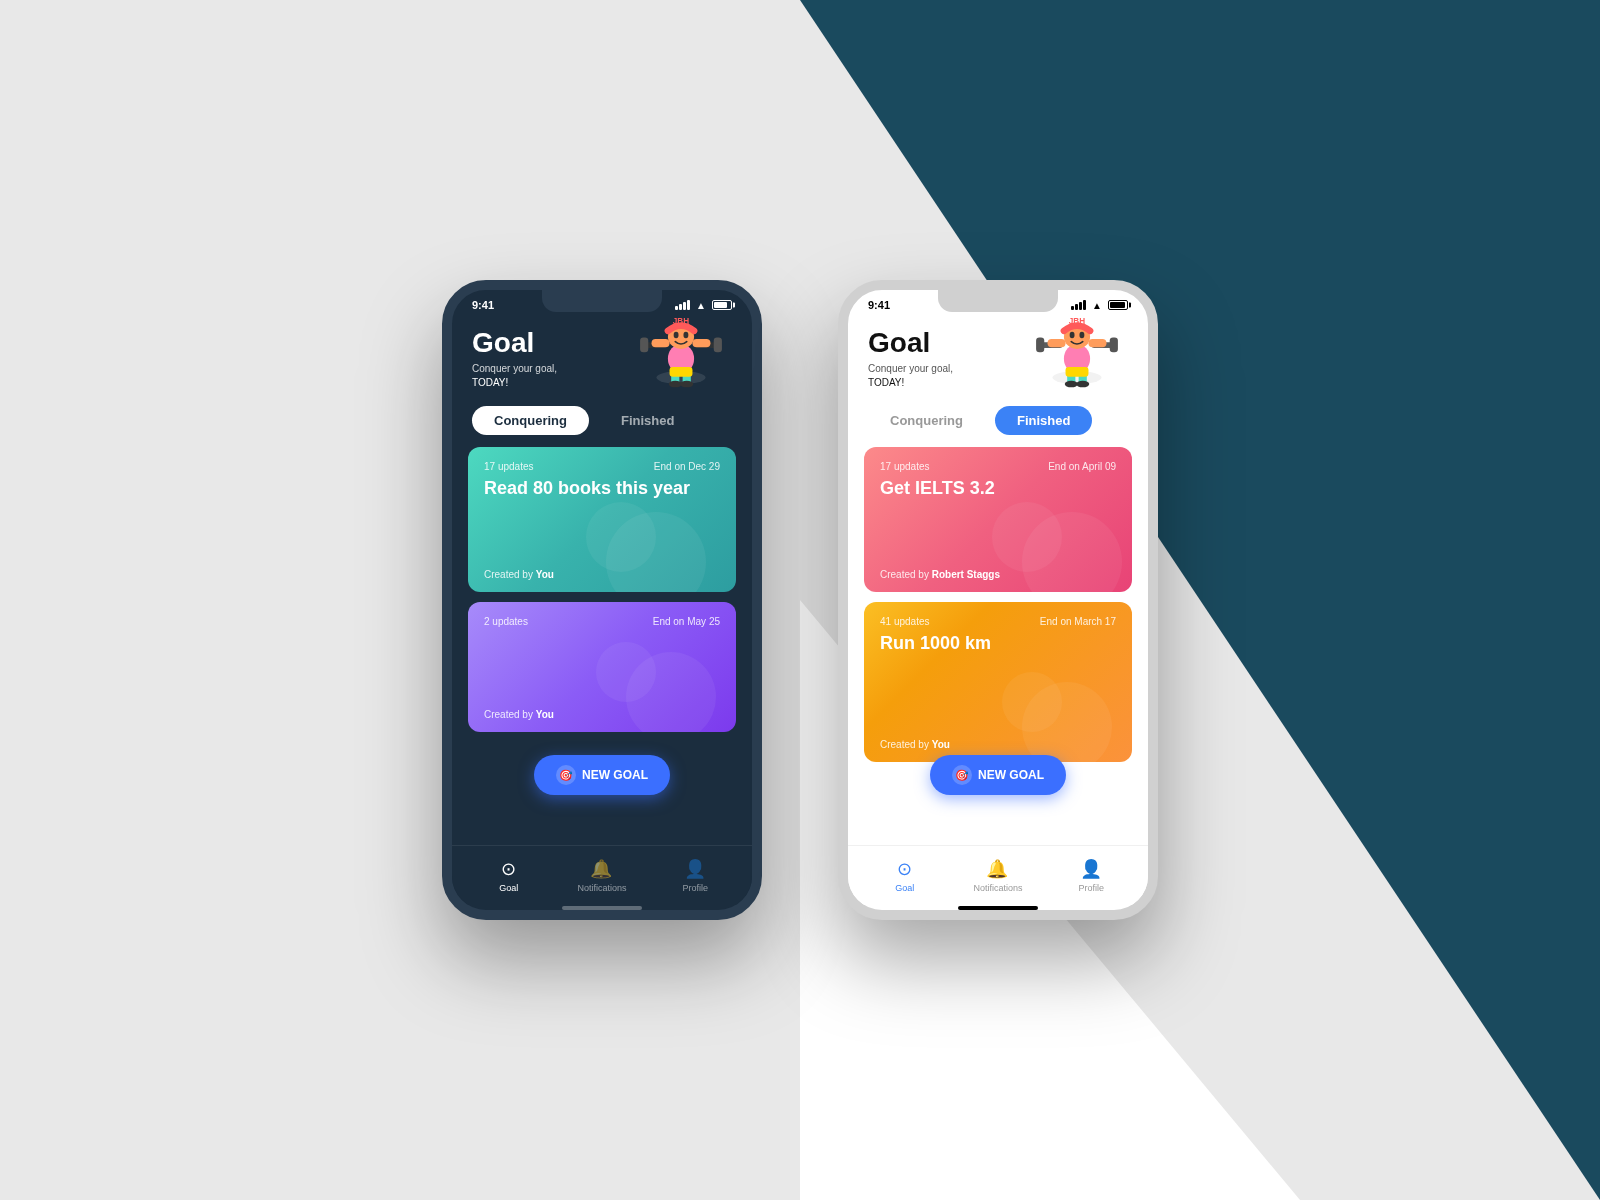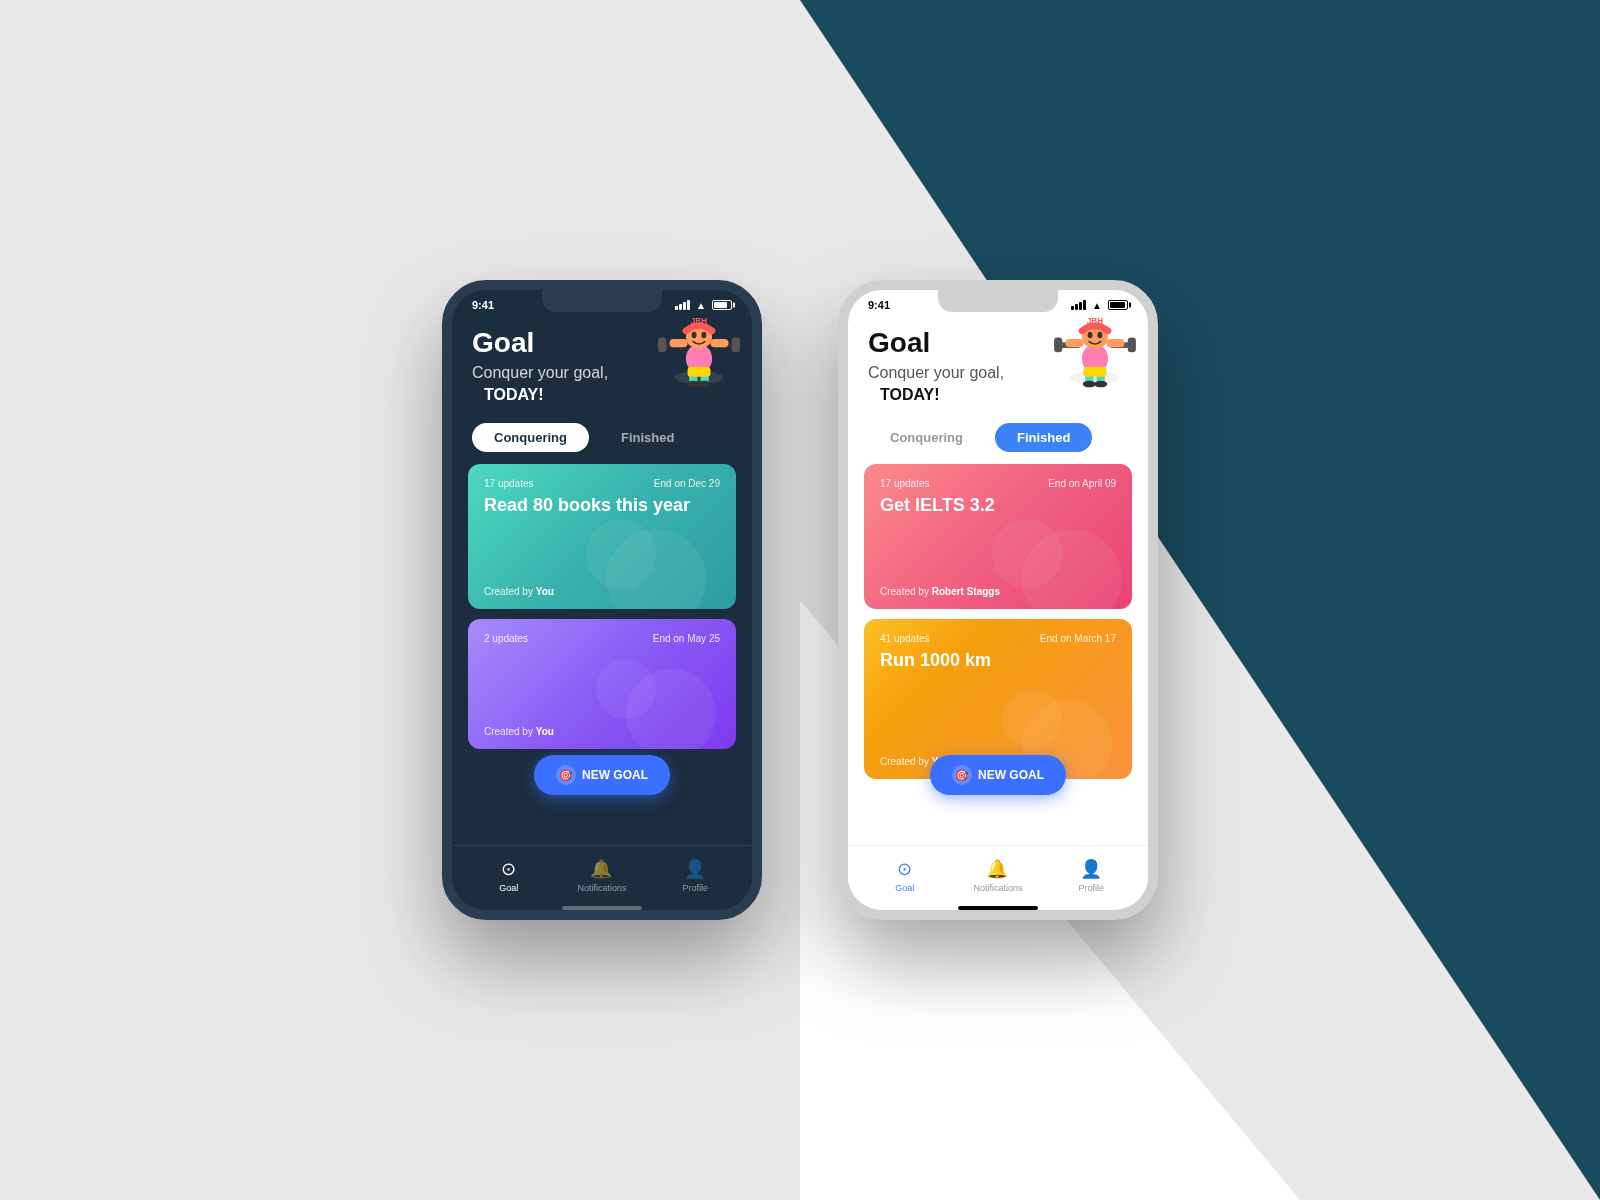--- a/index.html
+++ b/index.html
@@ -159,45 +159,44 @@
     }
 
     
     .header {
       padding: 10px 20px 8px;
       position: relative;
     }
 
     .mascot {
       position: absolute;
-      right: 8px;
+      right: 26px;
       top: -10px;
       width: 90px;
       height: 90px;
     }
 
     .goal-title {
       font-size: 28px;
       font-weight: 800;
       line-height: 1.1;
     }
     .phone-dark .goal-title { color: #ffffff; }
     .phone-light .goal-title { color: #111111; }
 
     .goal-subtitle {
-      font-size: 16px;
+      font-size: 10px;
       margin-top: 3px;
       line-height: 1.4;
     }
     .phone-dark .goal-subtitle { color: rgba(255,255,255,0.8); }
     .phone-light .goal-subtitle { color: #555; }
 
     .goal-subtitle strong {
-      font-weight: 700;
-      margin-left: 12px;
+      font-weight: 400;
     }
     .phone-dark .goal-subtitle strong { color: #fff; }
     .phone-light .goal-subtitle strong { color: #111; }
 
     
     .tabs {
       display: flex;
       align-items: center;
       padding: 8px 20px;
       gap: 10px;

